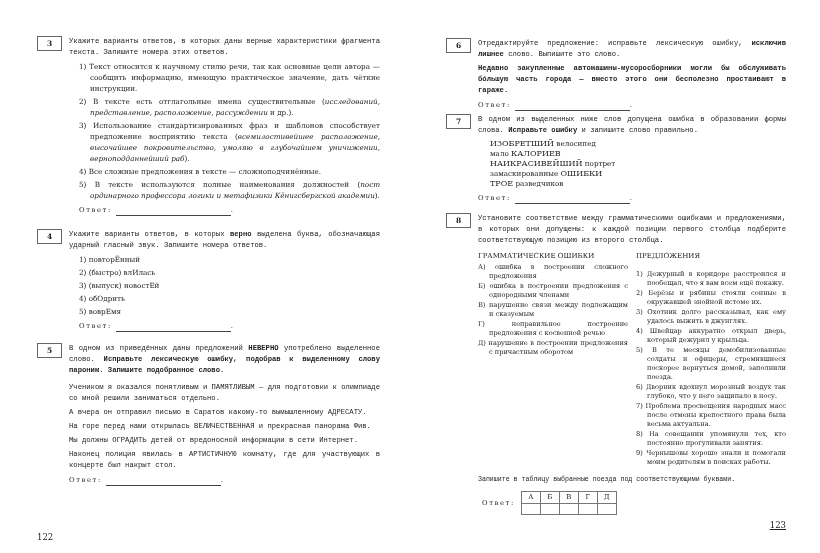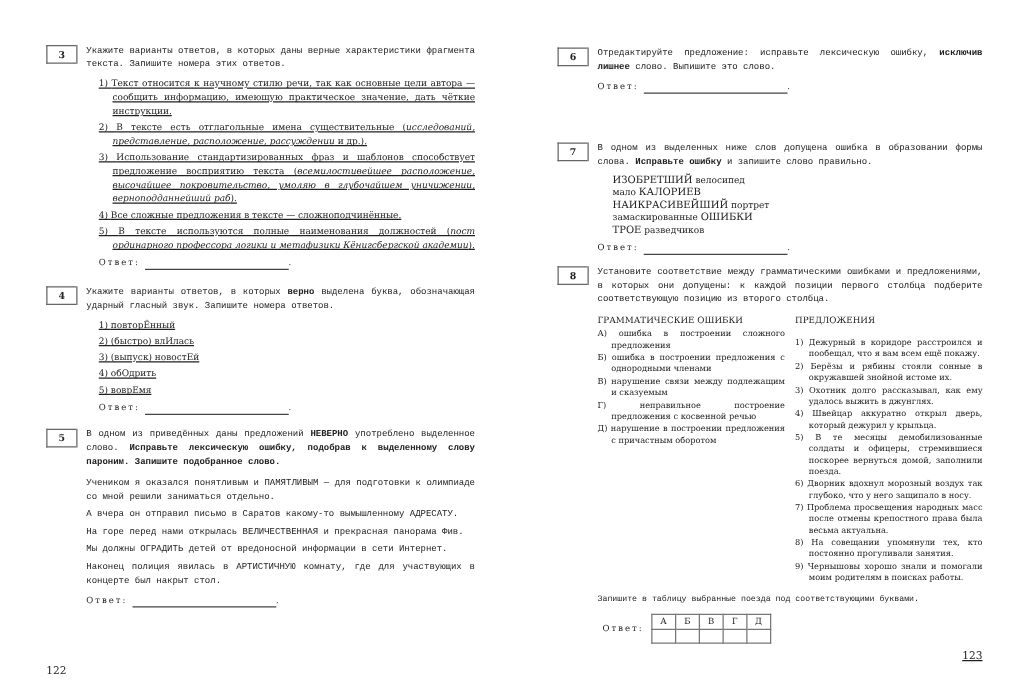--- a/index.html
+++ b/index.html
@@ -10,21 +10,21 @@
   .page.right{left:410px;width:410px;}
   .task{position:absolute;font-size:7.2px;line-height:11px;}
   .numbox{position:absolute;left:0;top:0;width:23px;height:13px;border:1px solid #666;
           border-right:none;text-align:center;font-weight:bold;font-size:7.5px;line-height:13px;}
   .numbox::after{content:"";position:absolute;right:-1px;top:-1px;height:15px;border-right:1px solid #666;}
   .tbody{margin-left:32px;}
   .p{margin:0 0 3px 0;text-align:justify;font-family:Liberation Mono, monospace;}
   .b{font-weight:bold;}
   .i{font-style:italic;}
   .opts{margin:2px 0 2px 10px;padding:0;list-style:none;}
-  .opts li{margin:0 0 2px 0;padding-left:11px;text-indent:-11px;text-align:justify;text-decoration:underline;}
+  .opts li{margin:0 0 2px 0;padding-left:11px;text-indent:-11px;text-align:justify;}
   .answer{margin-left:10px;margin-top:4px;letter-spacing:1.6px;font-size:6.8px;}
   .answer .line{display:inline-block;width:115px;border-bottom:1px solid #444;margin-left:4px;vertical-align:bottom;height:8px;}
   .pageno{position:absolute;font-size:8.5px;top:532px;}
   .cols{display:flex;gap:8px;margin-top:6px;}
   .col{flex:1;}
   .colhead{text-align:left;margin-bottom:2px;font-size:7px;line-height:9px;}
   .col ul{list-style:none;margin:0;padding:0;}
   .col li{padding-left:11px;text-indent:-11px;text-align:justify;line-height:9px;margin-bottom:1px;font-size:6.6px;}
   table.ans{border-collapse:collapse;margin-left:6px;}
   table.ans td{border:1px solid #777;width:18px;height:10px;text-align:center;font-size:6.8px;padding:0;}
@@ -88,20 +88,21 @@
 
   <div class="pageno" style="left:37px;">122</div>
 </div>
 
 <div class="page right">
 
   <div class="task" style="left:36px;top:38px;width:340px;">
     <div class="numbox">6</div>
     <div class="tbody">
       <p class="p"><span>Отредактируйте предложение: исправьте лексическую ошибку, </span><span class="b">исключив лишнее</span><span> слово. Выпишите это слово.</span></p>
+      <p class="p b">Недавно закупленные автомашины-мусоросборники могли бы обслуживать бóльшую часть города — вместо этого они бесполезно простаивают в гараже.</p>
       <div class="answer" style="margin-left:0">
         <span>Ответ:</span><span class="line"></span>.
       </div>
     </div>
   </div>
 
   <div class="task" style="left:36px;top:114px;width:340px;">
     <div class="numbox">7</div>
     <div class="tbody">
       <p class="p"><span>В одном из выделенных ниже слов допущена ошибка в образовании формы слова. </span><span class="b">Исправьте ошибку</span><span> и запишите слово правильно.</span></p>

